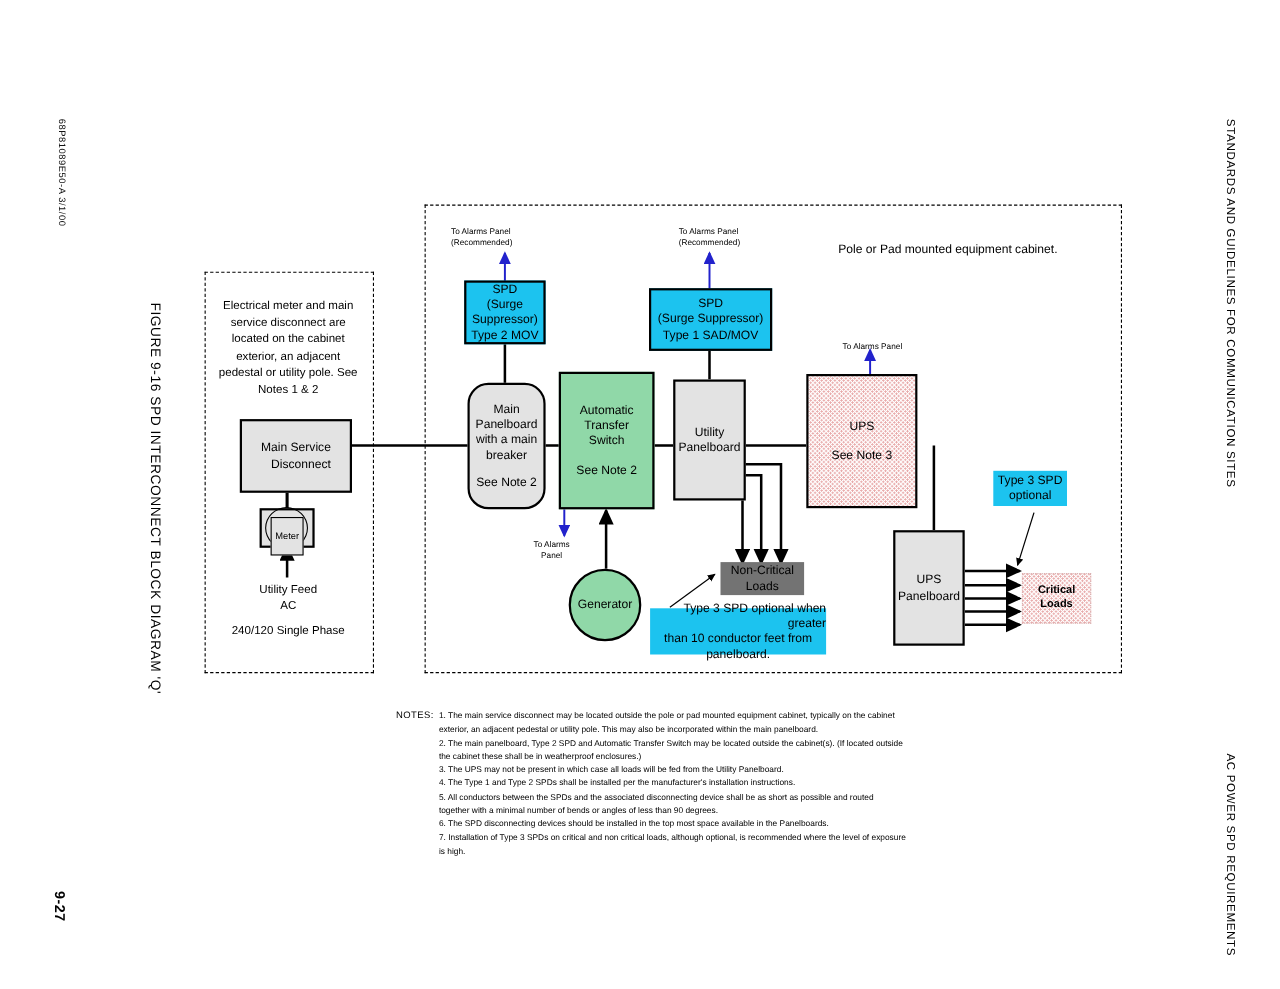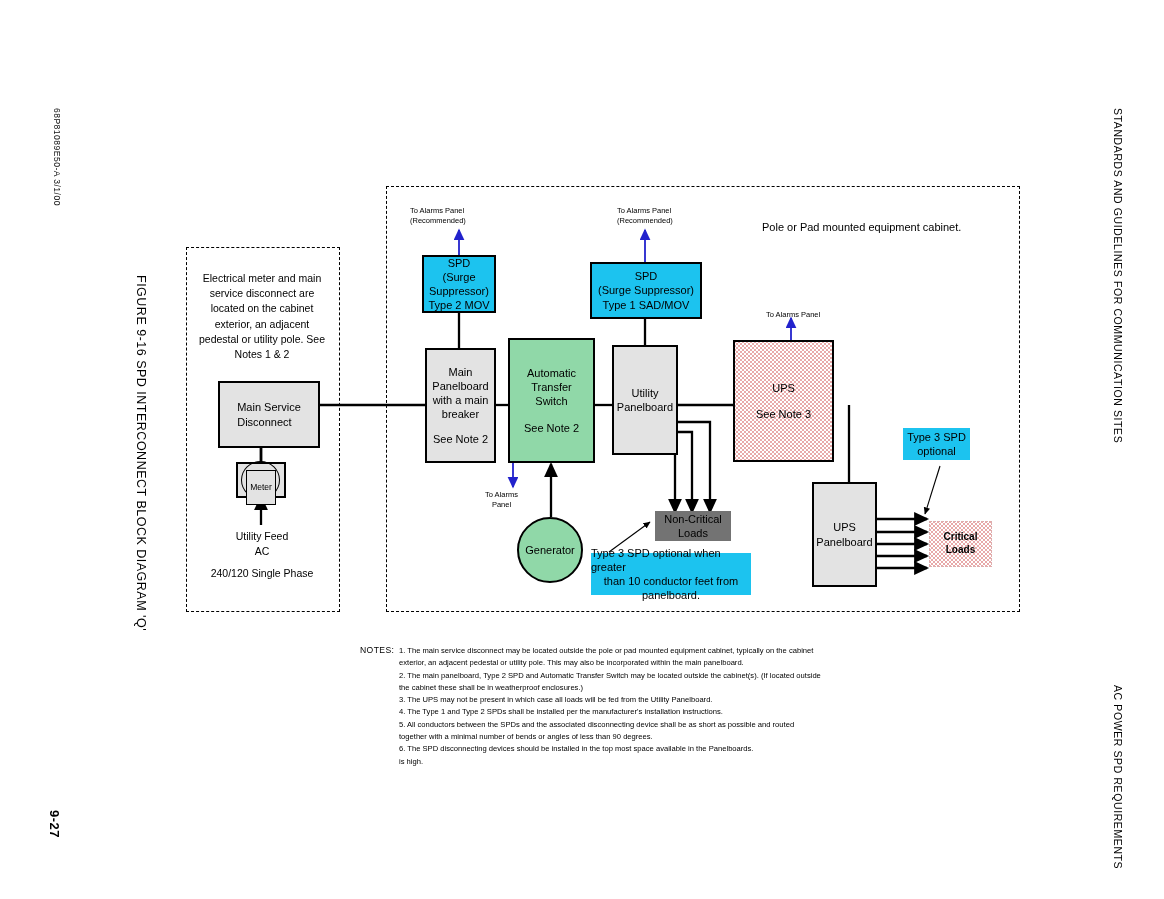--- a/index.html
+++ b/index.html
@@ -57,21 +57,21 @@
 
   
   .block {
     position: absolute;
     box-sizing: border-box;
     border: 2px solid #000;
     display: flex;
     flex-direction: column;
     align-items: center;
     justify-content: center;
-    text-align: left;
+    text-align: right;
     font-size: 11px;
     line-height: 1.28;
     color: #000;
   }
   .block .ln { display: block; }
   .gray   { background: #e3e3e3; }
   .cyan   { background: #1cc3ef; }
   .green  { background: #90d8a8; }
   .yellow { background: #737373; border: none; }
   .cyanplain { background: #1cc3ef; border: none; }
@@ -271,21 +271,21 @@
     <span class="ln">Suppressor)</span>
     <span class="ln">Type 2 MOV</span>
   </div>
 
   <div class="block cyan" style="left:590px; top:262px; width:112px; height:57px;">
     <span class="ln">SPD</span>
     <span class="ln">(Surge Suppressor)</span>
     <span class="ln">Type 1   SAD/MOV</span>
   </div>
 
-  <div class="block gray" style="left:425px; top:348px; width:71px; height:115px;">
+  <div class="block gray" style="left:425px; top:348px; width:71px; height:115px;border-radius:19px;">
     <span class="ln">Main</span>
     <span class="ln">Panelboard</span>
     <span class="ln">with a main</span>
     <span class="ln">breaker</span>
     <span class="ln" style="margin-top:11px;">See Note 2</span>
   </div>
 
   <div class="block green" style="left:508px; top:338px; width:87px; height:125px;">
     <span class="ln">Automatic</span>
     <span class="ln">Transfer</span>
@@ -340,17 +340,18 @@
     <ul class="notes-list" id="notes-list">
         <li>1.  The main service disconnect may be located outside the pole or pad mounted equipment cabinet, typically on the cabinet</li>
         <li>exterior, an adjacent pedestal or utility pole.  This may also be incorporated within the main panelboard.</li>
         <li>2.  The main panelboard, Type 2 SPD and Automatic Transfer Switch may be located outside the cabinet(s).  (If located outside</li>
         <li>the cabinet these shall be in weatherproof enclosures.)</li>
         <li>3.  The UPS may not be present in which case all loads will be fed from the Utility Panelboard.</li>
         <li>4.  The Type 1 and Type 2 SPDs shall be installed per the manufacturer's installation instructions.</li>
         <li>5.  All conductors between the SPDs and the associated disconnecting device shall be as short as possible and routed</li>
         <li>together with a minimal number of bends or angles of less than 90 degrees.</li>
         <li>6.  The SPD disconnecting devices should be installed in the top most space available in the Panelboards.</li>
+        <li>7. Installation of Type 3 SPDs on critical and non critical loads, although optional, is recommended where the level of exposure</li>
         <li>is high.</li>
       </ul>
   </div>
 
 </div>
 
 </body></html>

